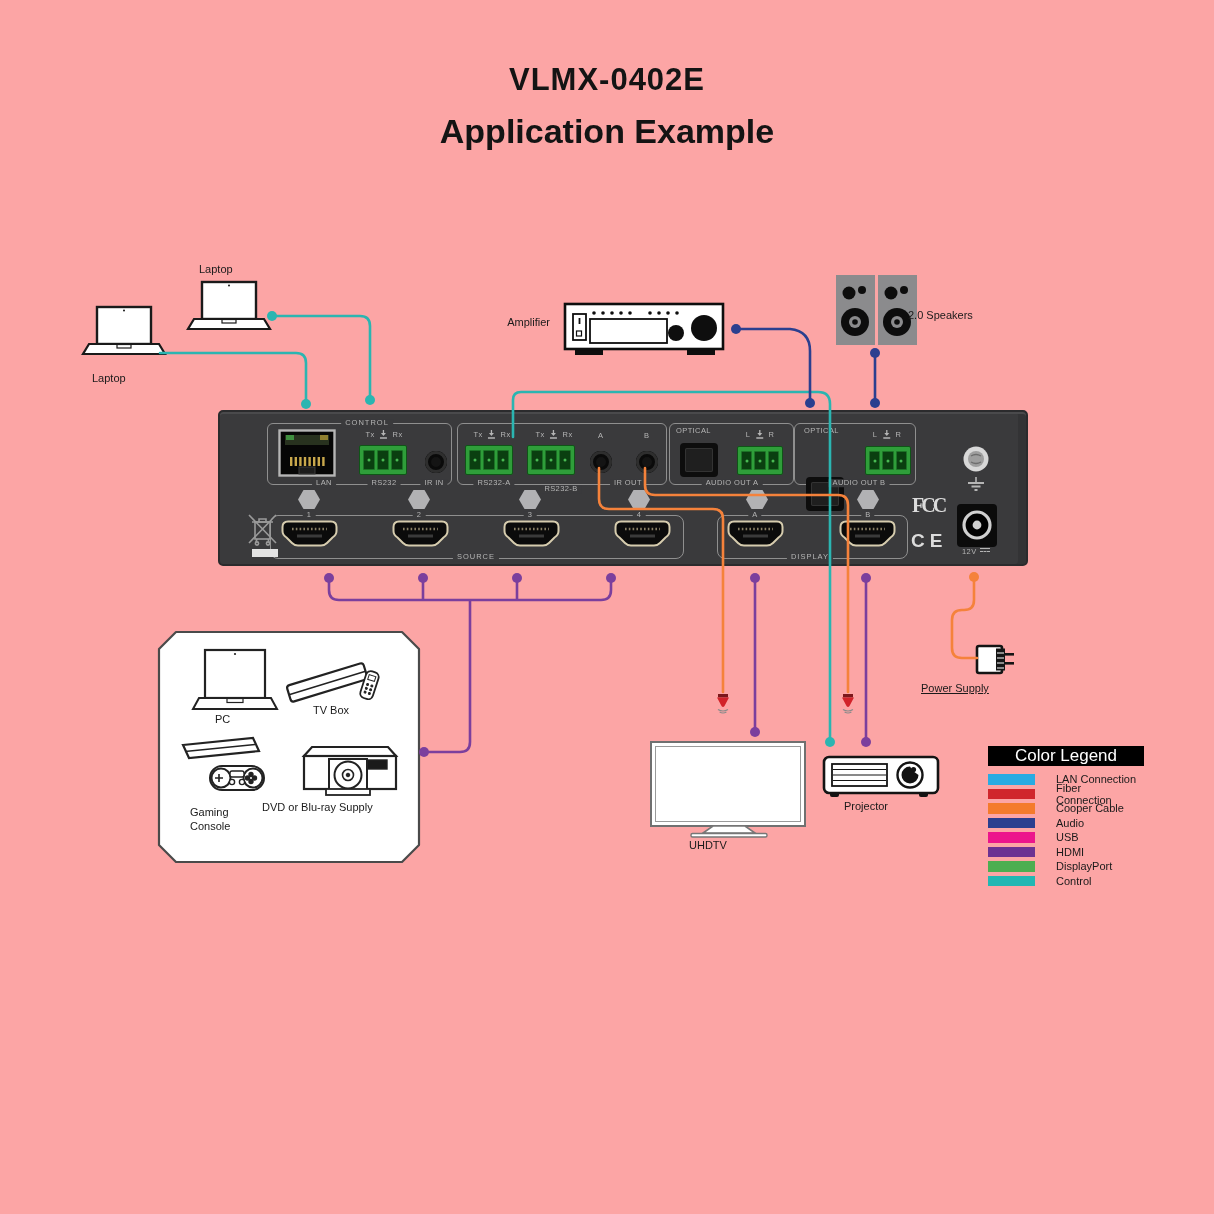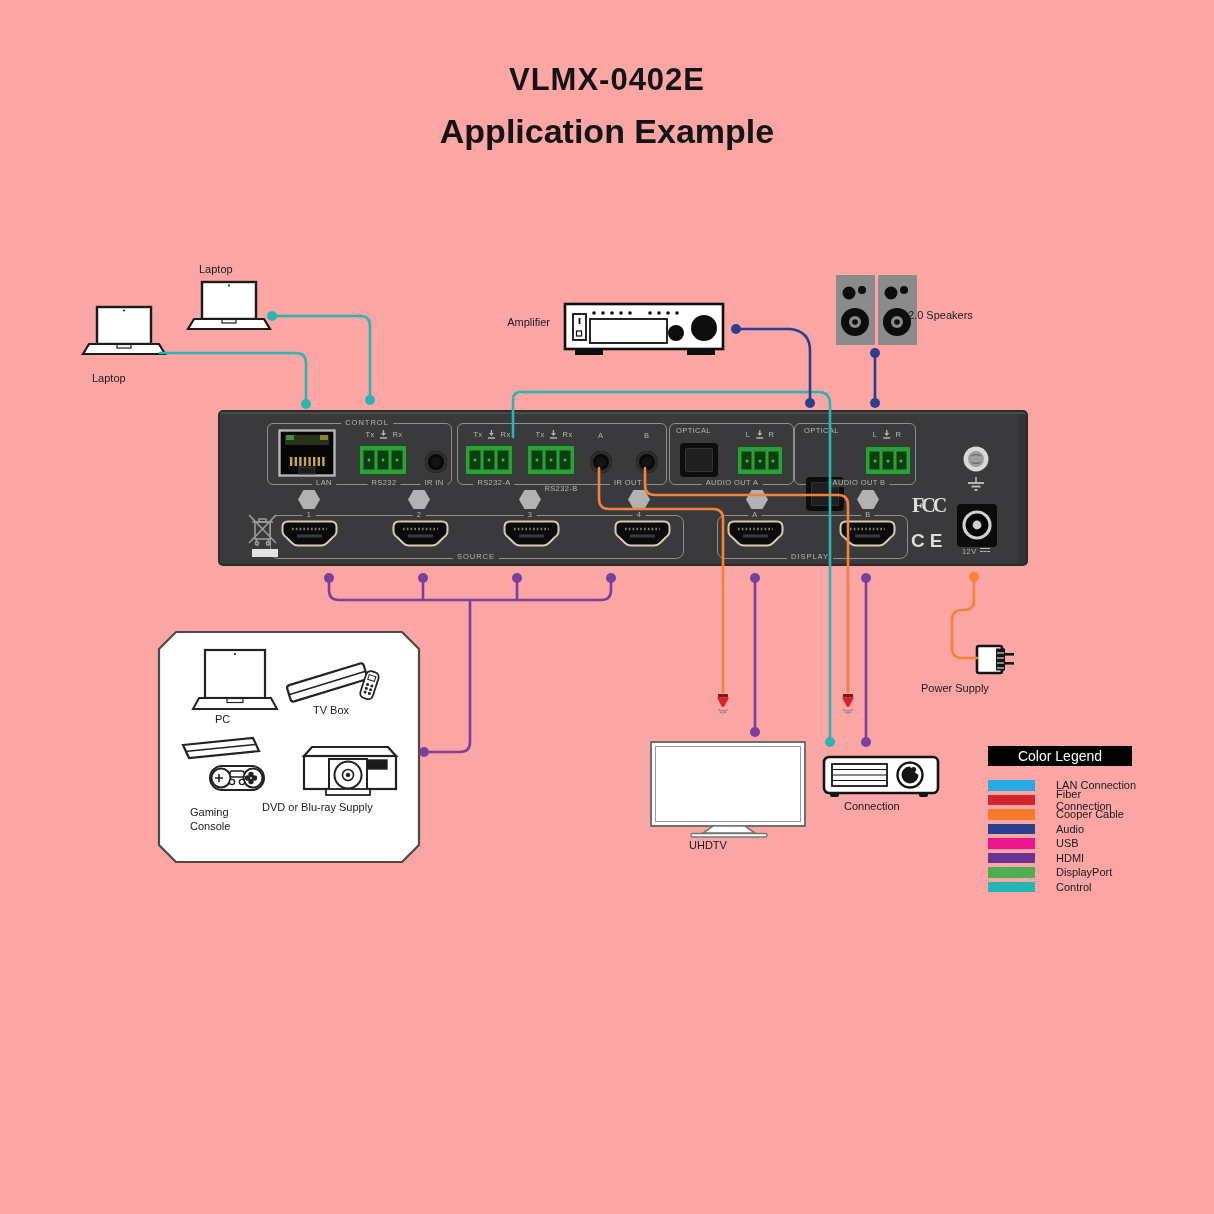--- a/index.html
+++ b/index.html
@@ -28,22 +28,22 @@
   .jack{border-radius:50%;background:#141414;box-shadow:inset 0 0 0 3px #2e2e2e, inset 0 0 0 6px #0a0a0a;}
   .toslink{background:#0d0d0d;border-radius:4px;position:relative;}
   .toslink::after{content:"";position:absolute;inset:5px;background:#1f1f1f;border-radius:2px;
         box-shadow:inset 0 0 0 1px #333;}
   .hexagon{background:#b2b2b4;clip-path:polygon(25% 0,75% 0,100% 50%,75% 100%,25% 100%,0 50%);}
   .cert{color:#dcdcdc;font-weight:700;}
   .dcsym{display:inline-block;width:10px;height:6px;border-top:1.5px solid #b5b5b5;position:relative;margin-left:3px;}
   .dcsym::after{content:"";position:absolute;top:2px;left:0;right:0;border-top:1.5px dashed #b5b5b5;}
   
   #legend{left:988px;top:746px;width:150px;}
-  #legend .hdr{width:144px;height:20px;background:#000;color:#fff;font-size:14px;
-               display:flex;align-items:center;justify-content:center;margin-bottom:14px;}
+  #legend .hdr{width:156px;height:20px;background:#000;color:#fff;font-size:17px;
+               display:flex;align-items:center;justify-content:center;margin-bottom:8px;}
   #legend .row{display:flex;align-items:center;margin-bottom:4px;height:10.5px;}
   #legend .sw{width:47px;height:10.5px;margin-right:9px;flex:0 0 auto;}
   #legend .lg{font-size:11px;padding-left:12px;}
   
   #wires{left:0;top:0;pointer-events:none;}
   .wire{fill:none;stroke-width:2.6px;stroke-linecap:round;}
   .dots{stroke:none;}
 </style>
 </head>
 <body>
@@ -387,30 +387,30 @@
   <svg class="abs" style="left:822px;top:755px;" width="120" height="45">
     <rect x="8" y="37" width="9" height="5" rx="2" fill="#141414"></rect>
     <rect x="97" y="37" width="9" height="5" rx="2" fill="#141414"></rect>
     <rect x="2" y="2" width="114" height="36" rx="5" fill="#fff" stroke="#141414" stroke-width="2.6"></rect>
     <rect x="10" y="9" width="55" height="22" fill="#fff" stroke="#141414" stroke-width="1.8"></rect>
     <path d="M11 14.5 H64 M11 20 H64 M11 25.5 H64" stroke="#141414" stroke-width="1.2"></path>
     <circle cx="88" cy="20" r="12.5" fill="#fff" stroke="#141414" stroke-width="2.4"></circle>
     <path d="M88 11.5 A8.5 8.5 0 1 0 96.5 20 L91 16 Z" fill="#141414"></path>
     <circle cx="91.5" cy="14.5" r="2.6" fill="#141414"></circle>
   </svg>
-  <div class="abs lbl" style="left:844px;top:799px;width:80px;">Connection</div>
+  <div class="abs lbl" style="left:844px;top:799px;width:80px;">Projector</div>
 
   <svg class="abs" style="left:975px;top:642px;" width="42" height="34">
     <rect x="2" y="4" width="25" height="27" rx="2" fill="#fff" stroke="#141414" stroke-width="2.6"></rect>
     <rect x="21" y="6.5" width="9" height="22" fill="#141414"></rect>
     <path d="M22 11 H29 M22 16 H29 M22 21 H29 M22 26 H29" stroke="#fff" stroke-width="1"></path>
     <rect x="30" y="11" width="9" height="2.6" fill="#141414"></rect>
     <rect x="30" y="20" width="9" height="2.6" fill="#141414"></rect>
   </svg>
-  <div class="abs lbl" style="left:921px;top:681px;width:100px;">Power Supply</div>
+  <div class="abs lbl" style="left:921px;top:681px;width:100px;text-decoration:underline;">Power Supply</div>
 
   <div class="abs" id="legend">
     <div class="hdr">Color Legend</div>
     <div class="row">
         <span class="sw" style="background: rgb(41, 171, 226);"></span>
         <span class="lg">LAN Connection</span>
       </div>
     <div class="row">
         <span class="sw" style="background: rgb(208, 38, 44);"></span>
         <span class="lg">Fiber Connection</span>

